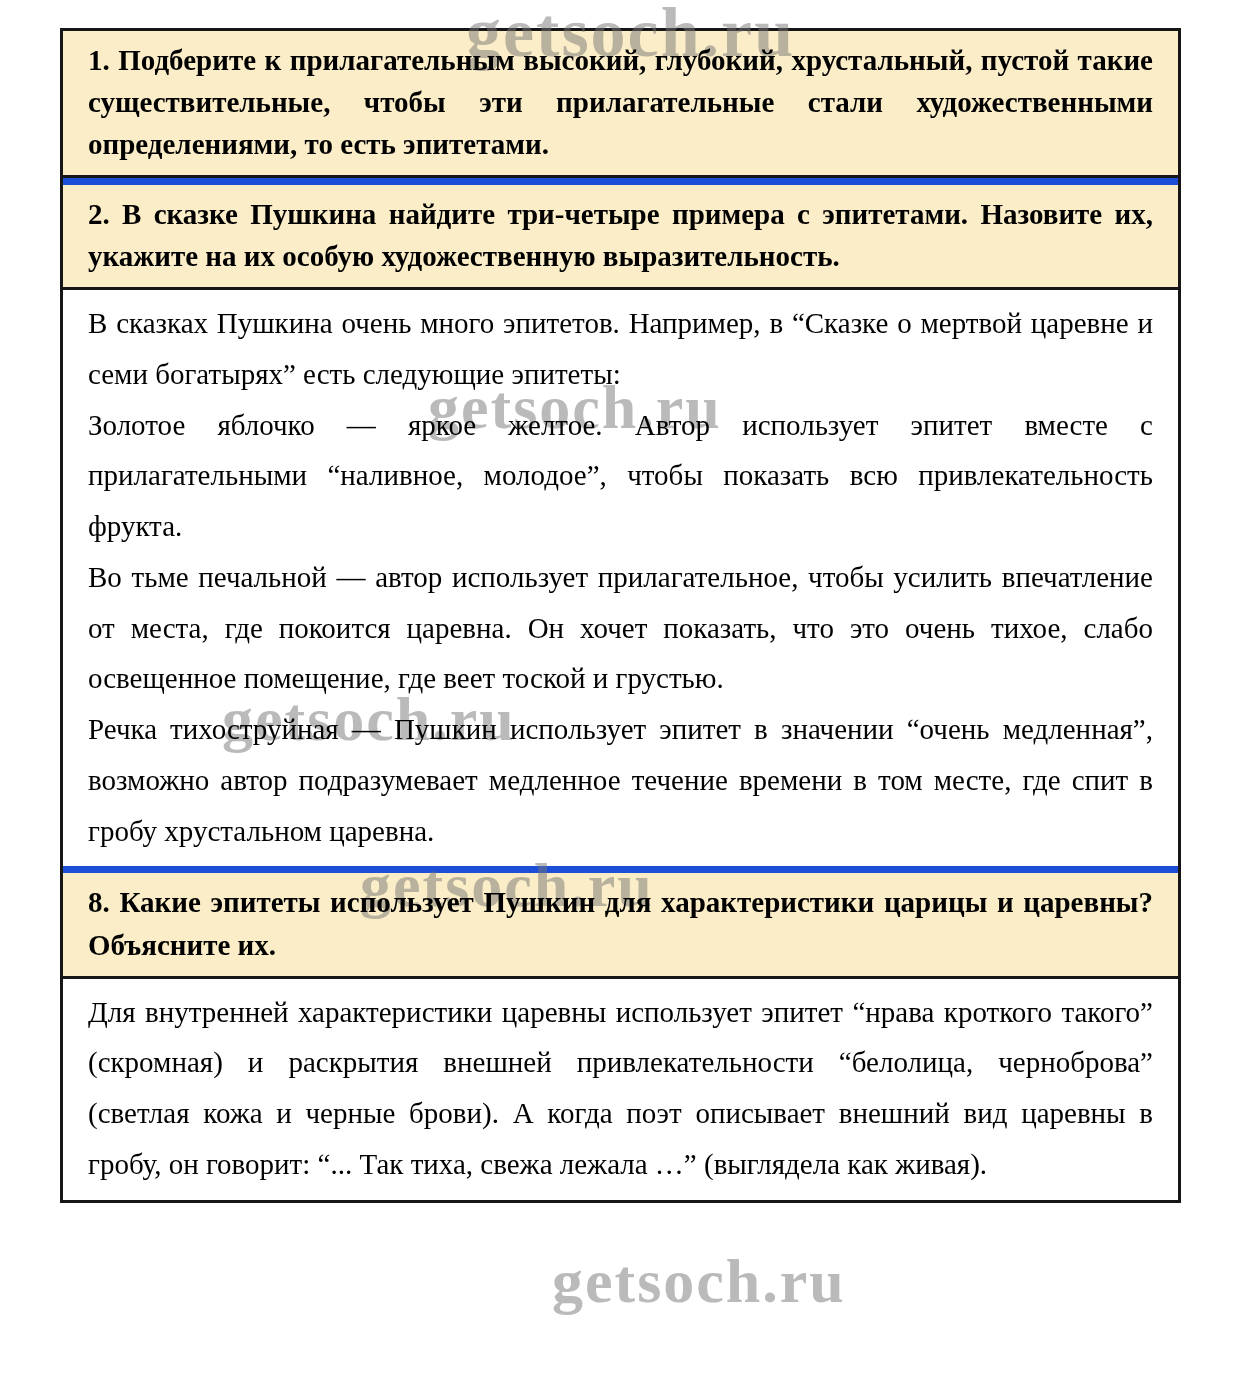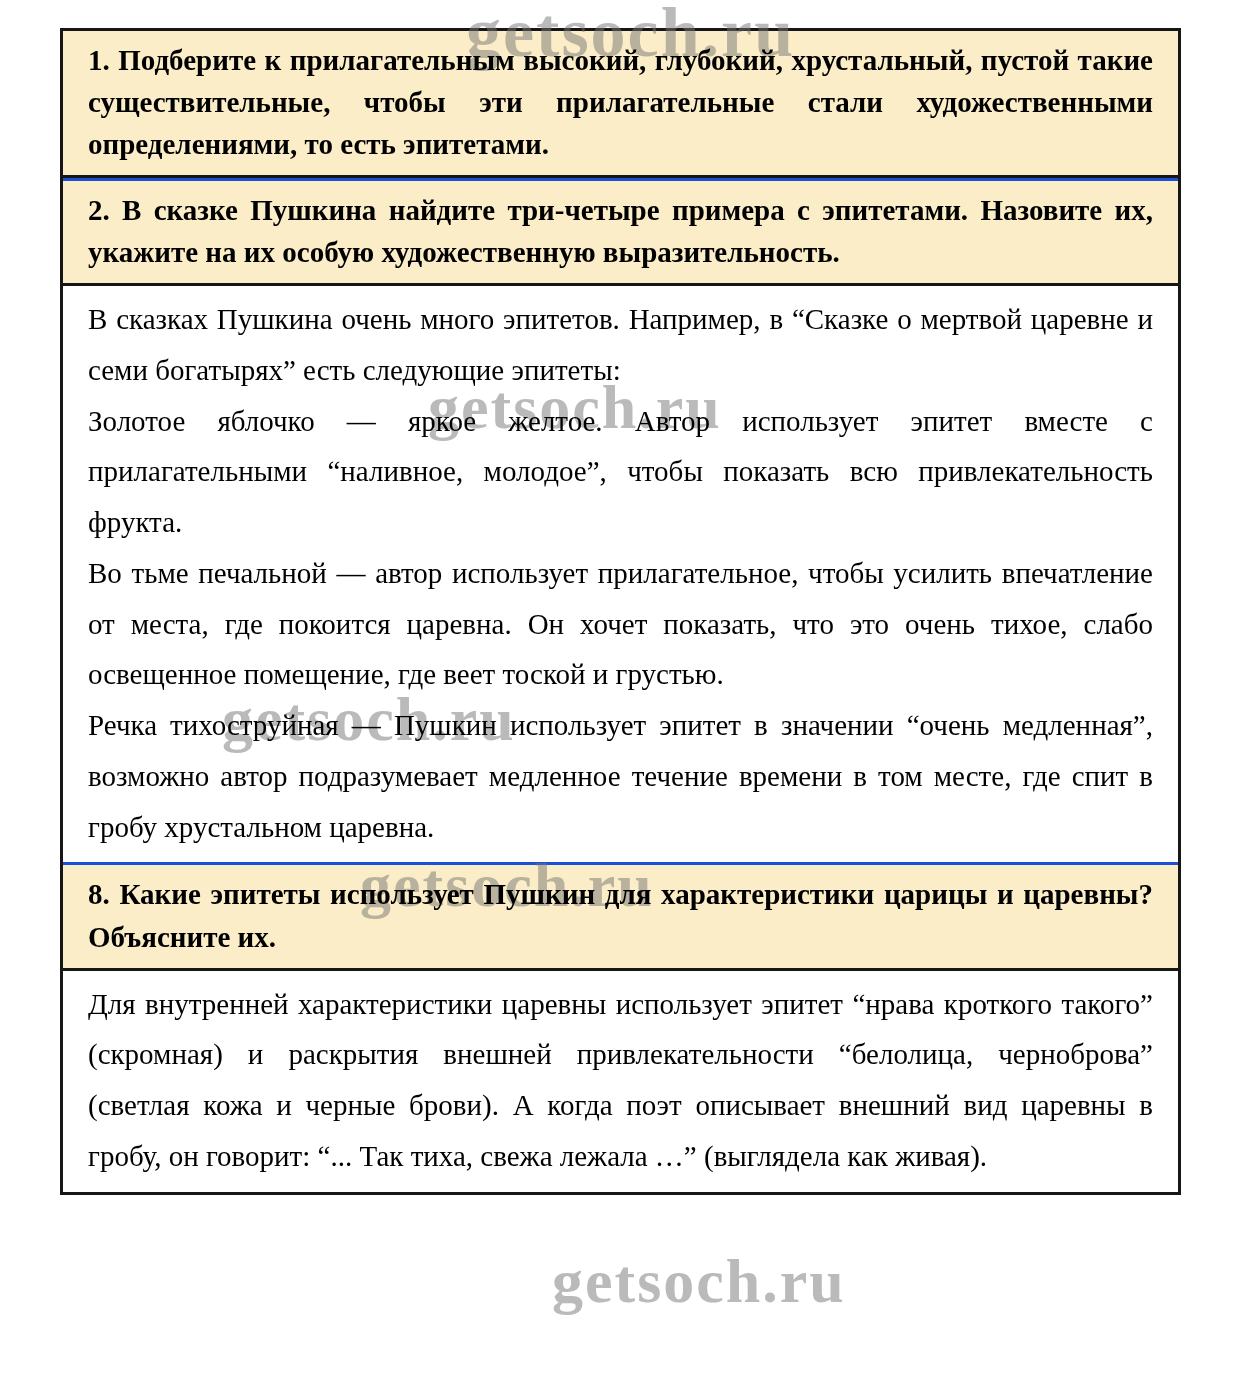--- a/index.html
+++ b/index.html
@@ -21,21 +21,21 @@
     border: 3px solid #161616;
     background: #ffffff;
   }
   .row { padding: 8px 25px 10px 25px; }
   .row.question {
     background: #FBEDC7;
     font-weight: bold;
     font-size: 29px;
     line-height: 1.45;
     text-align: justify;
-    border-top: 3px solid #1d4ed8;
+    border-top: 7px solid #1d4ed8;
     border-bottom: 3px solid #161616;
   }
   .row.question:first-child { border-top: none; }
   .row.answer {
     background: #ffffff;
     font-size: 29px;
     line-height: 1.75;
     text-align: justify;
   }
   .row p, .row div.par {

